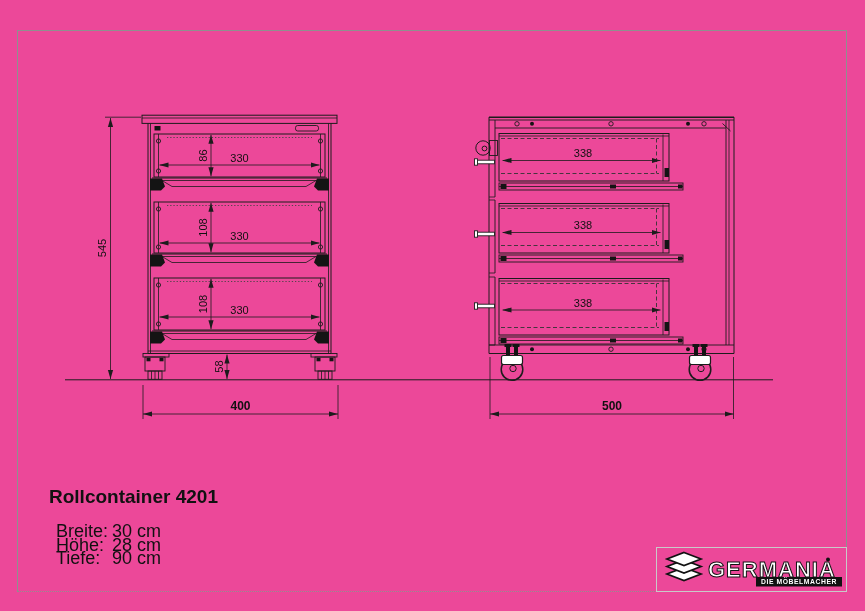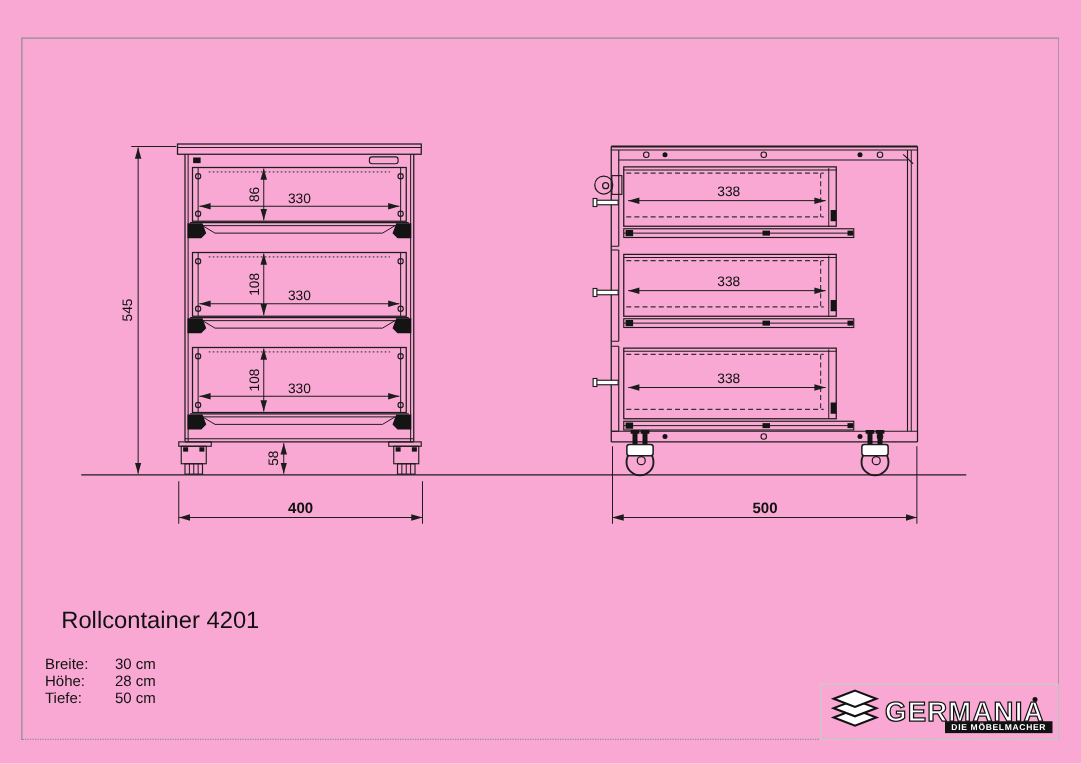--- a/index.html
+++ b/index.html
@@ -1,35 +1,35 @@
 <!DOCTYPE html>
 <html><head>
 <meta charset="utf-8">
 <style>
   html,body{margin:0;padding:0;background:#fff;}
-  #page{position:relative;width:865px;height:611px;background:#f9a8d4;overflow:hidden;
+  #page{position:relative;width:865px;height:611px;background:#ec4899;overflow:hidden;
         font-family:"Liberation Sans",sans-serif;color:#111;}
   #frame{position:absolute;left:17px;top:30px;width:830px;height:562px;
          border:1px solid #8f8f8f;border-bottom:1px dotted #8f8f8f;box-sizing:border-box;}
   #logoBox{position:absolute;left:656px;top:547px;width:191px;height:45px;
            border:1px solid #c9c9c9;box-sizing:border-box;}
   svg{position:absolute;left:0;top:0;font-family:"Liberation Sans",sans-serif;}
   .ln{stroke:#1c1c1c;fill:none;stroke-width:1;}
   .thin{stroke-width:0.8;}
   .med{stroke-width:0.9;}
   .thick{stroke-width:1.5;}
   .dash{stroke:#333;fill:none;stroke-width:0.9;stroke-dasharray:4 2.5;}
   .dot{stroke:#444;fill:none;stroke-width:0.9;stroke-dasharray:1.3 1.9;}
   .blk{fill:#141414;stroke:none;}
   .wht{fill:#fff;stroke:#1c1c1c;}
   .dim-ln{stroke:#1c1c1c;stroke-width:0.8;fill:none;}
   text.dim{font-size:11px;fill:#111;stroke:none;}
   text.dimb{font-size:12px;font-weight:bold;fill:#111;stroke:none;}
-  #title{position:absolute;left:49px;top:486px;font-size:19px;font-weight:normal;}
-  #specs{position:absolute;left:36px;top:525px;font-size:12px;line-height:13.6px;}
+  #title{position:absolute;left:49px;top:486px;font-size:19px;font-weight:bold;}
+  #specs{position:absolute;left:56px;top:525px;font-size:18px;line-height:13.6px;}
   .specRow{display:flex;}
   .specLabel{width:56px;}
   .brandTxt{font-size:22px;font-weight:bold;letter-spacing:1px;fill:#fff;stroke:#111;stroke-width:1px;}
   .tagTxt{font-size:6.8px;font-weight:bold;letter-spacing:0.55px;fill:#fff;stroke:none;}
 </style>
 </head>
 <body>
 
 <div id="page">
   <div id="frame"></div>
@@ -322,16 +322,16 @@
     <div class="specRow">
       <span class="specLabel">Breite:</span>
       <span class="specValue">30 cm</span>
     </div>
     <div class="specRow">
       <span class="specLabel">Höhe:</span>
       <span class="specValue">28 cm</span>
     </div>
     <div class="specRow">
       <span class="specLabel">Tiefe:</span>
-      <span class="specValue">50 cm</span>
+      <span class="specValue">90 cm</span>
     </div>
   </div>
 </div>
 
 </body></html>

